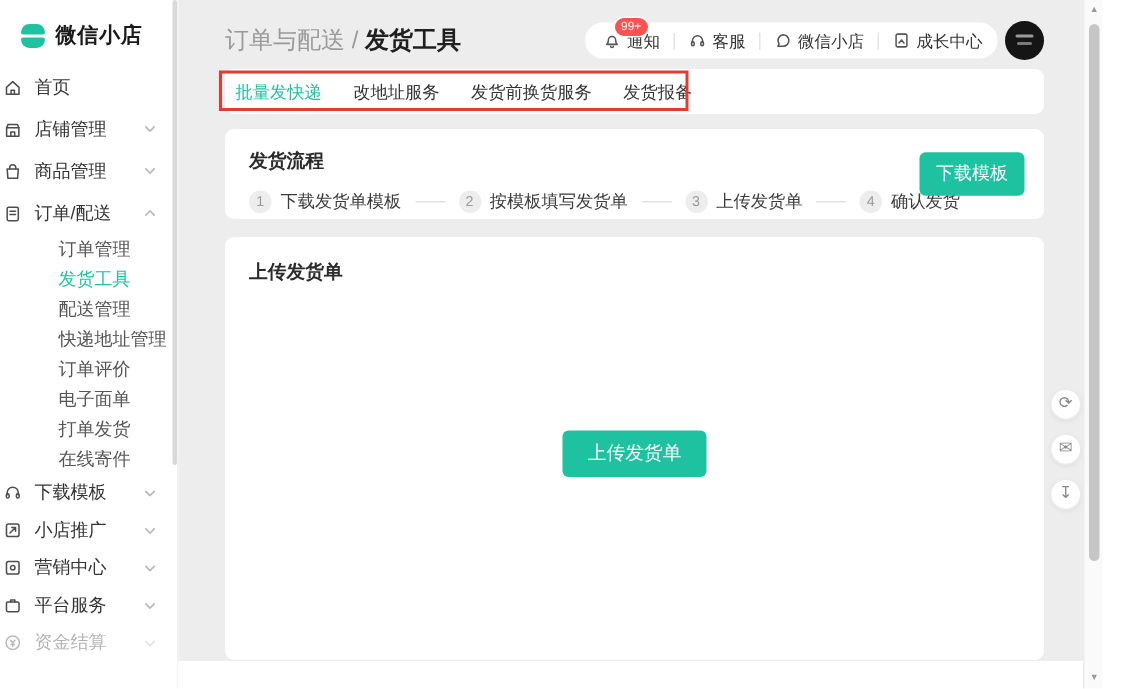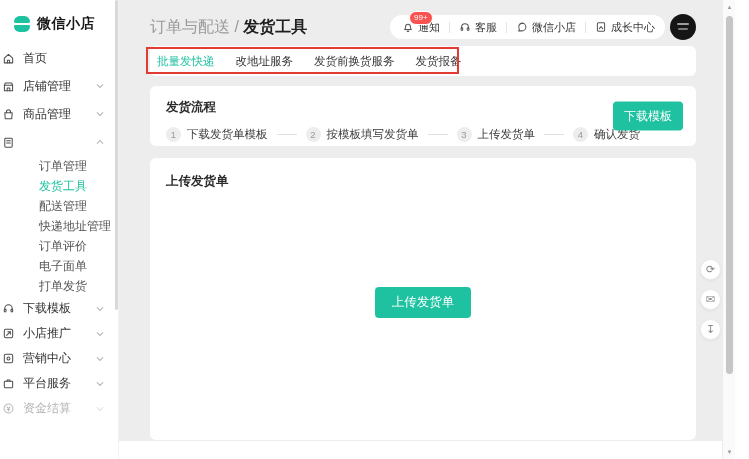--- a/index.html
+++ b/index.html
@@ -146,20 +146,21 @@
         <svg class="chev" viewBox="0 0 8 8">
             <polyline points="1.2,2.6 4,5.4 6.8,2.6"></polyline>
           </svg>
       </div>
 
       <div class="nav-top">
         <svg class="ic" viewBox="0 0 14 14">
             <rect x="3" y="2.4" width="8" height="9.6" rx="1"></rect>
             <path d="M5 5.2h4M5 7.6h4"></path>
           </svg>
+        <span>订单/配送</span>
         <svg class="chev up" viewBox="0 0 8 8">
             <polyline points="1.2,2.6 4,5.4 6.8,2.6"></polyline>
           </svg>
       </div>
 
       <div class="nav-sub">
           <span>订单管理</span>
         </div>
       <div class="nav-sub active">
           <span>发货工具</span>
@@ -171,20 +172,23 @@
           <span>快递地址管理</span>
         </div>
       <div class="nav-sub">
           <span>订单评价</span>
         </div>
       <div class="nav-sub">
           <span>电子面单</span>
         </div>
       <div class="nav-sub">
           <span>打单发货</span>
+        </div>
+      <div class="nav-sub">
+          <span>在线寄件</span>
         </div>
 
       <div class="nav-top lower">
         <svg class="ic" viewBox="0 0 14 14">
             <path d="M3 8.5V7a4 4 0 018 0v1.5"></path>
             <rect x="2.4" y="7.8" width="2" height="3" rx="1"></rect>
             <rect x="9.6" y="7.8" width="2" height="3" rx="1"></rect>
           </svg>
         <span>下载模板</span>
         <svg class="chev" viewBox="0 0 8 8">

